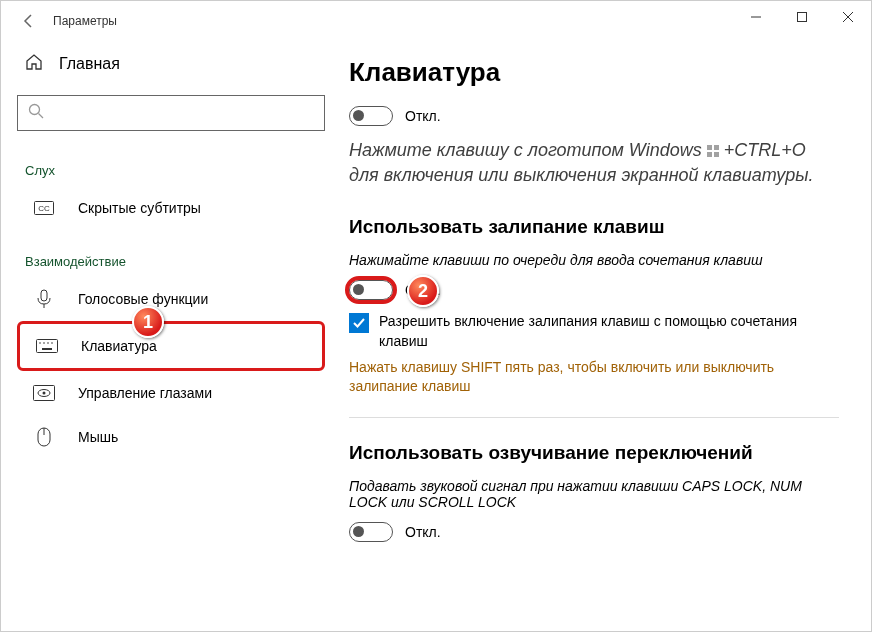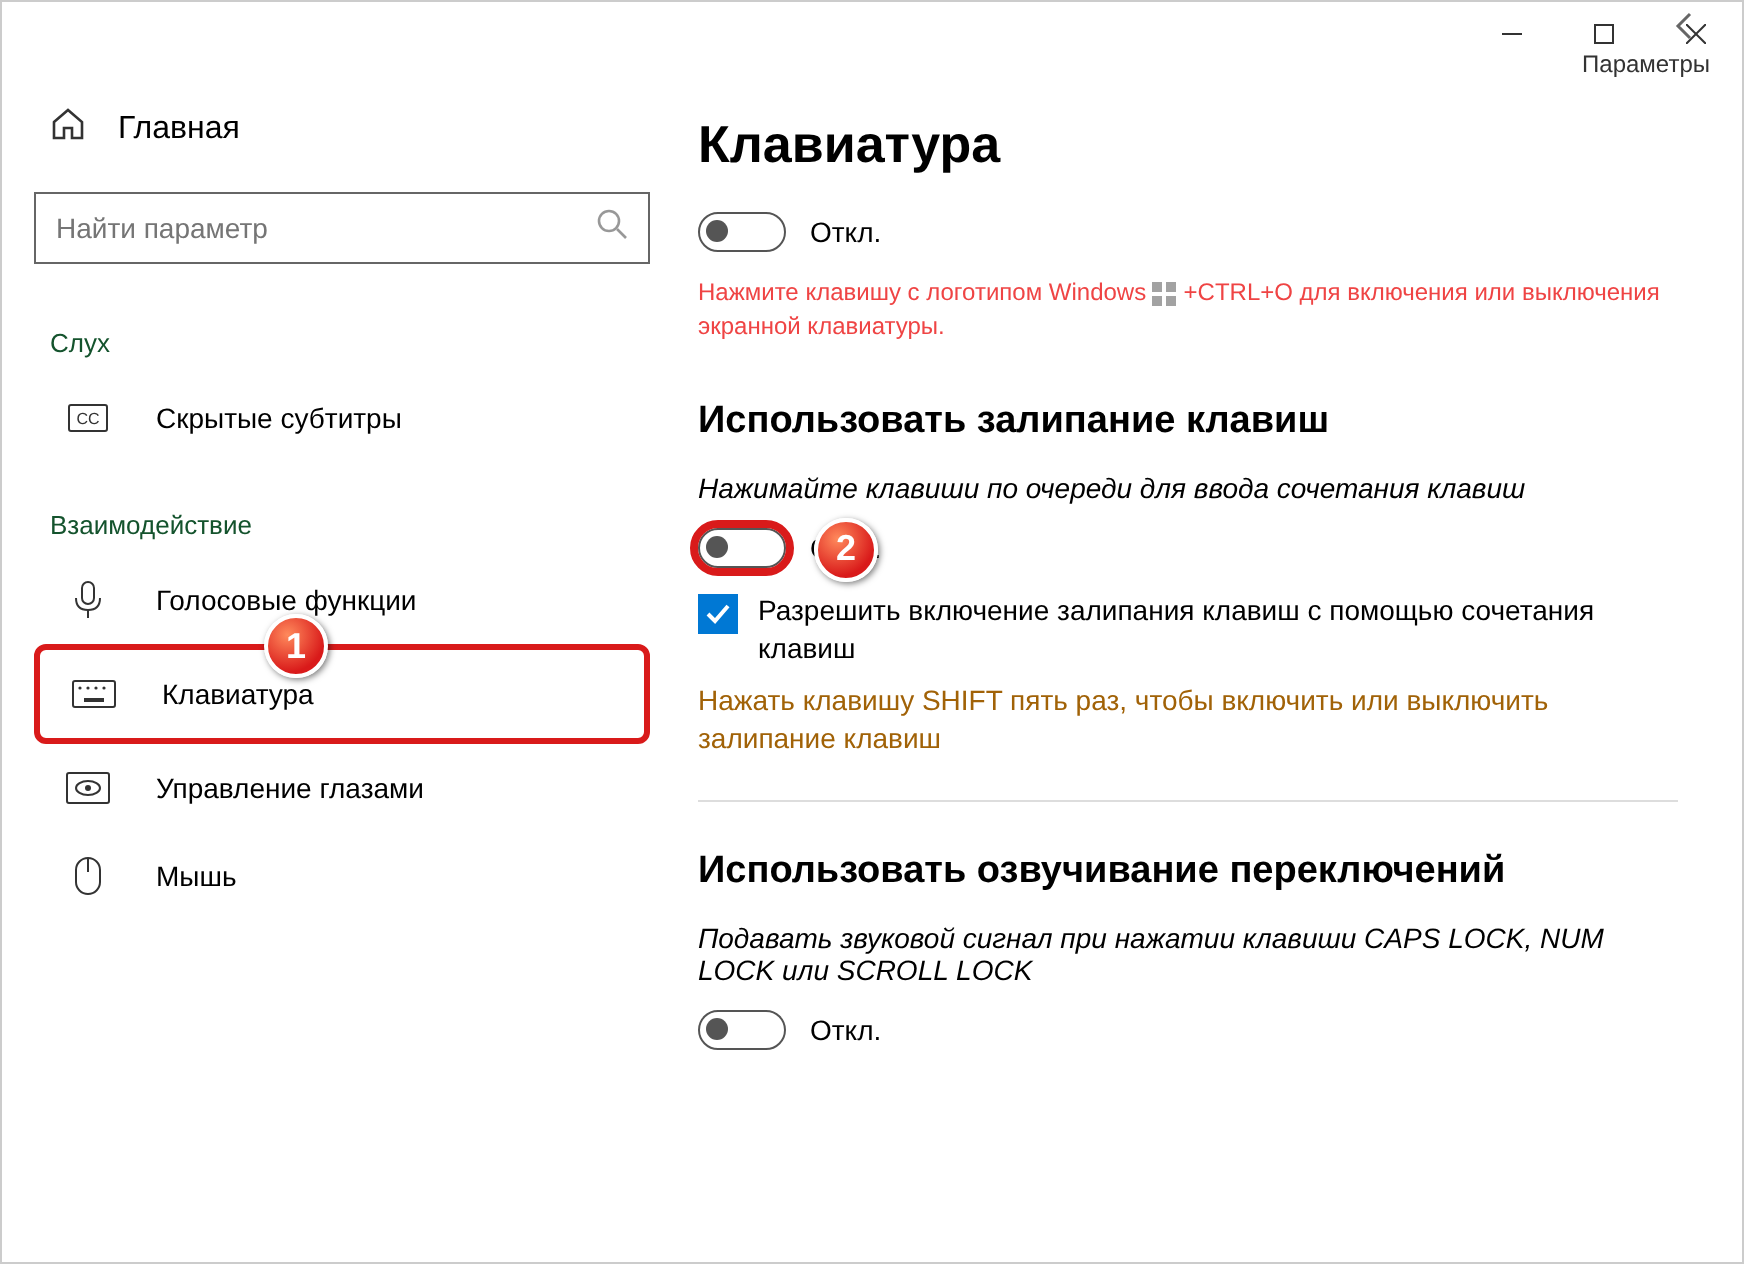--- a/index.html
+++ b/index.html
@@ -1,18 +1,18 @@
 <!DOCTYPE html>
 <html><head>
   <meta charset="utf-8">
   <style>
     * { box-sizing: border-box; margin: 0; padding: 0; font-family: "Segoe UI", Arial, sans-serif; }
     body { width: 872px; height: 632px; background: #fff; overflow: hidden; position: relative; border: 1px solid #ccc; }
     
-    .titlebar { height: 40px; display: flex; align-items: flex-end; padding: 0 16px; position: relative; flex-direction: column; }
+    .titlebar { height: 40px; display: flex; align-items: center; padding: 0 16px; position: relative; }
     .titlebar .back { width: 24px; height: 24px; display: flex; align-items: center; justify-content: center; color: #666; cursor: pointer; }
     .titlebar .title { margin-left: 12px; font-size: 12px; color: #333; }
     .window-controls { position: absolute; right: 0; top: 0; display: flex; }
     .window-controls div { width: 46px; height: 32px; display: flex; align-items: center; justify-content: center; color: #333; cursor: pointer; }
     
     .container { display: flex; height: calc(100% - 40px); }
     
     .sidebar { width: 340px; padding: 0 16px 0 16px; overflow-y: auto; }
     
     .home-item { display: flex; align-items: center; gap: 16px; padding: 12px 8px; cursor: pointer; }
@@ -31,21 +31,21 @@
     
     .main { flex: 1; padding: 16px 32px 0 8px; overflow: hidden; }
     .page-title { font-size: 26px; font-weight: 600; margin-bottom: 18px; }
     
     .toggle-row { display: flex; align-items: center; gap: 12px; margin-bottom: 12px; position: relative; }
     .toggle { width: 44px; height: 20px; border: 1.5px solid #555; border-radius: 10px; position: relative; background: #fff; cursor: pointer; flex-shrink: 0; }
     .toggle::after { content: ''; position: absolute; width: 11px; height: 11px; background: #555; border-radius: 50%; top: 3px; left: 3px; }
     .toggle-label { font-size: 14px; }
     .toggle-row.highlighted .toggle { outline: 4px solid #d91a1a; outline-offset: 0px; }
     
-    .help-text { font-size: 12px; color: #ef4444; margin-bottom: 28px; line-height: 1.4; }
+    .help-text { font-size: 18px; color: #404040; margin-bottom: 28px; line-height: 1.4; font-style: italic; }
     .subhelp-text { font-size: 14px; color: #a16207; margin-bottom: 18px; line-height: 1.4; }
     
     .section-title { font-size: 19px; font-weight: 600; margin-bottom: 14px; }
     .section-desc { font-size: 14px; margin-bottom: 12px; font-style: italic; }
     
     .checkbox-row { display: flex; align-items: flex-start; gap: 10px; margin-bottom: 6px; }
     .checkbox { width: 20px; height: 20px; background: #0078d4; display: flex; align-items: center; justify-content: center; flex-shrink: 0; margin-top: 1px; cursor: pointer; }
     .checkbox svg { width: 14px; height: 14px; }
     .checkbox-label { font-size: 14px; line-height: 1.4; }
     
@@ -94,21 +94,20 @@
     <div class="home-item">
       <span class="nav-icon">
         <svg width="18" height="18" viewBox="0 0 18 18">
             <path d="M2 8 L9 2 L16 8 L16 16 L11 16 L11 11 L7 11 L7 16 L2 16 Z" stroke="#333" stroke-width="1.3" fill="none"></path>
           </svg>
       </span>
       <span>Главная</span>
     </div>
 
     <div class="search-box">
-      <input type="text" placeholder="Найти параметр" style="">
       <span>
         <svg class="search-icon" viewBox="0 0 16 16">
             <circle cx="6.5" cy="6.5" r="5" stroke="#555" fill="none" stroke-width="1.3"></circle>
             <line x1="10.5" y1="10.5" x2="15" y2="15" stroke="#555" stroke-width="1.3"></line>
           </svg>
       </span>
     </div>
 
 
     <div class="group-label">Слух</div>

